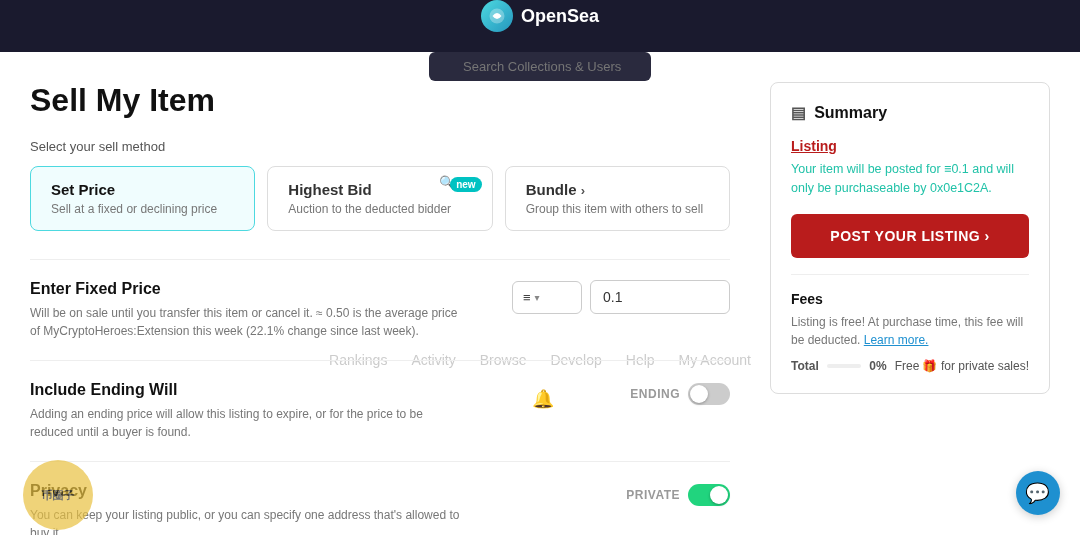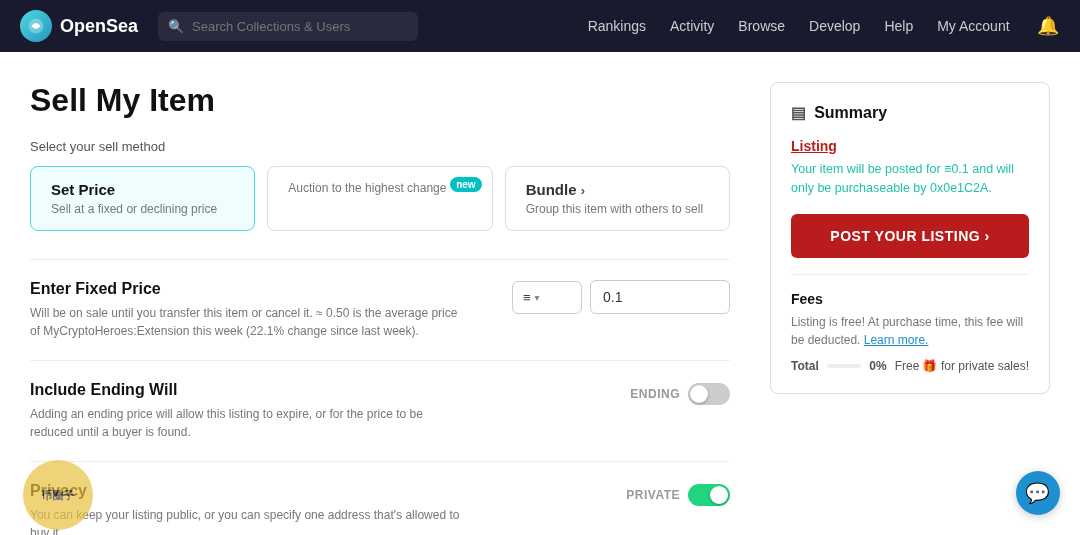--- a/index.html
+++ b/index.html
@@ -6,20 +6,21 @@
     body { font-family: -apple-system, BlinkMacSystemFont, 'Segoe UI', sans-serif; background: #fff; color: #333; font-size: 14px; }
 
     
     .navbar {
       background: #1a1a2e;
       display: flex;
       align-items: center;
       padding: 0 20px;
       height: 52px;
       gap: 20px;
+      flex-direction: column;
     }
     .nav-logo {
       display: flex;
       align-items: center;
       gap: 8px;
       color: #fff;
       font-size: 18px;
       font-weight: 600;
       text-decoration: none;
     }
@@ -432,21 +433,22 @@
 
     <p class="section-label">Select your sell method</p>
 
     <div class="sell-method-row">
       <div class="sell-method-card active">
         <div class="card-title">Set Price</div>
         <div class="card-sub">Sell at a fixed or declining price</div>
       </div>
       <div class="sell-method-card" style="position:relative;">
         <span class="new-badge">new</span>
-        <div class="card-sub">Auction to the highest change</div>
+        <div class="card-title">Highest Bid</div>
+        <div class="card-sub">Auction to the deducted bidder</div>
       </div>
       <div class="sell-method-card">
         <div class="card-title">
           <span>Bundle</span> <span class="bundle-arrow">›</span>
         </div>
         <div class="card-sub">Group this item with others to sell</div>
       </div>
     </div>
 
     <div class="form-section">

